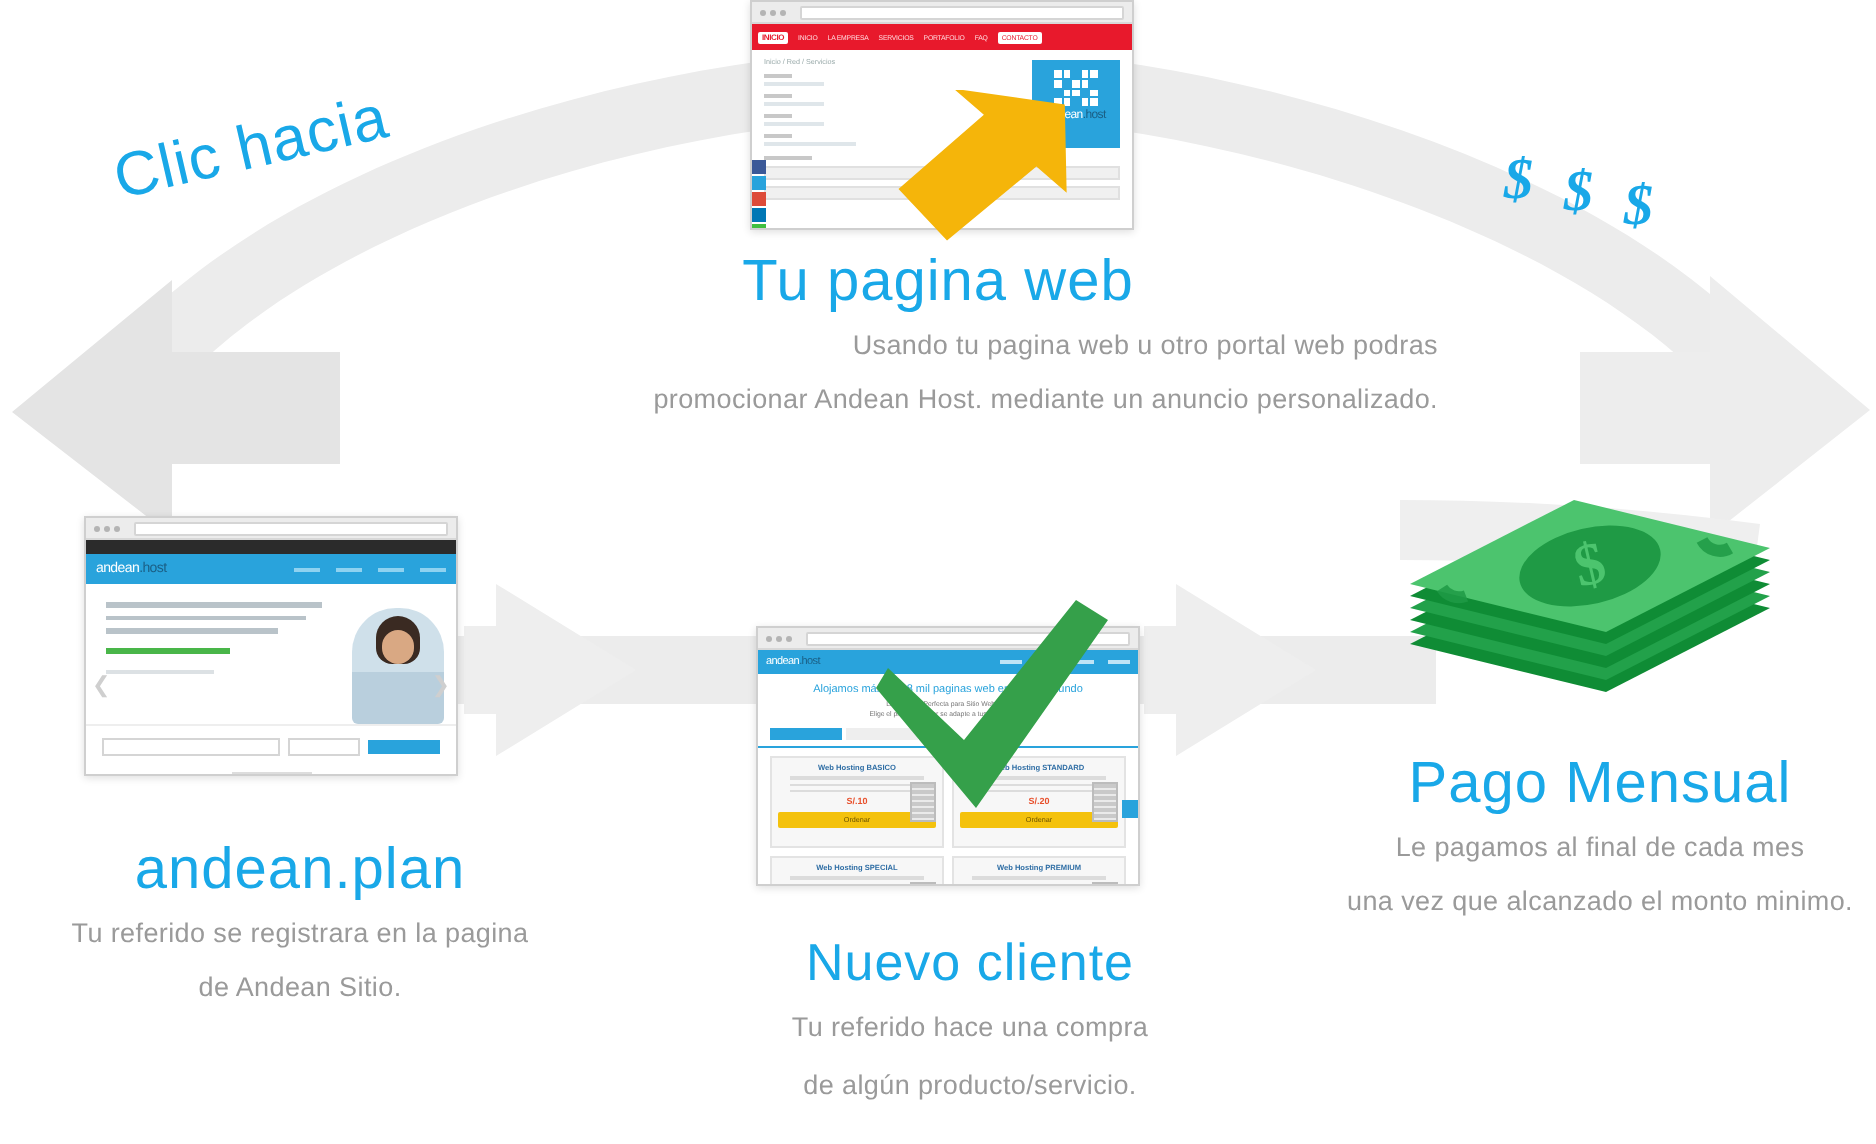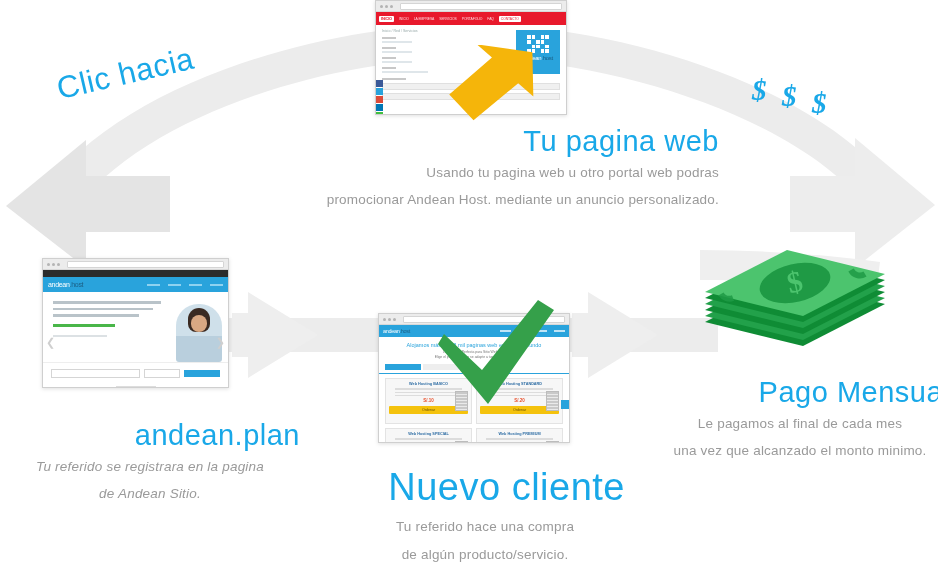--- a/index.html
+++ b/index.html
@@ -7,38 +7,38 @@
     width:938px;height:572px;background:#ffffff;overflow:hidden;
     font-family:"Liberation Sans",sans-serif;position:relative;
   }
   .stage{position:absolute;left:0;top:0;width:938px;height:572px;}
   .layer{position:absolute;left:0;top:0;width:938px;height:572px;}
   svg.layer{overflow:visible;}
 
   
   .title{
     color:#19A8E8;font-weight:400;letter-spacing:.5px;
-    text-align:right;line-height:1.05;
+    text-align:center;line-height:1.05;
   }
   .caption{
     color:#9a9a9a;font-size:13.5px;line-height:1.45;text-align:center;
     letter-spacing:.2px;
   }
   .tblock{position:absolute;}
 
   #t-webpage{left:219px;top:126px;width:500px;}
   #t-webpage .title{font-size:29px;}
   #t-webpage .caption{margin-top:7px;text-align:right;}
 
   #t-andean{left:0px;top:420px;width:300px;}
   #t-andean .title{font-size:29px;}
-  #t-andean .caption{margin-top:7px;font-style:italic;}
+  #t-andean .caption{margin-top:7px;}
 
   #t-newclient{left:345px;top:468px;width:280px;}
-  #t-newclient .title{font-size:38px;}
+  #t-newclient .title{font-size:26px;}
   #t-newclient .caption{margin-top:9px;}
 
   #t-payment{left:650px;top:377px;width:300px;}
   #t-payment .title{font-size:29px;}
   #t-payment .caption{margin-top:7px;}
 
   
   #t-clic{
     position:absolute;left:54px;top:74px;width:200px;
     transform:rotate(-13deg);transform-origin:0 0;

